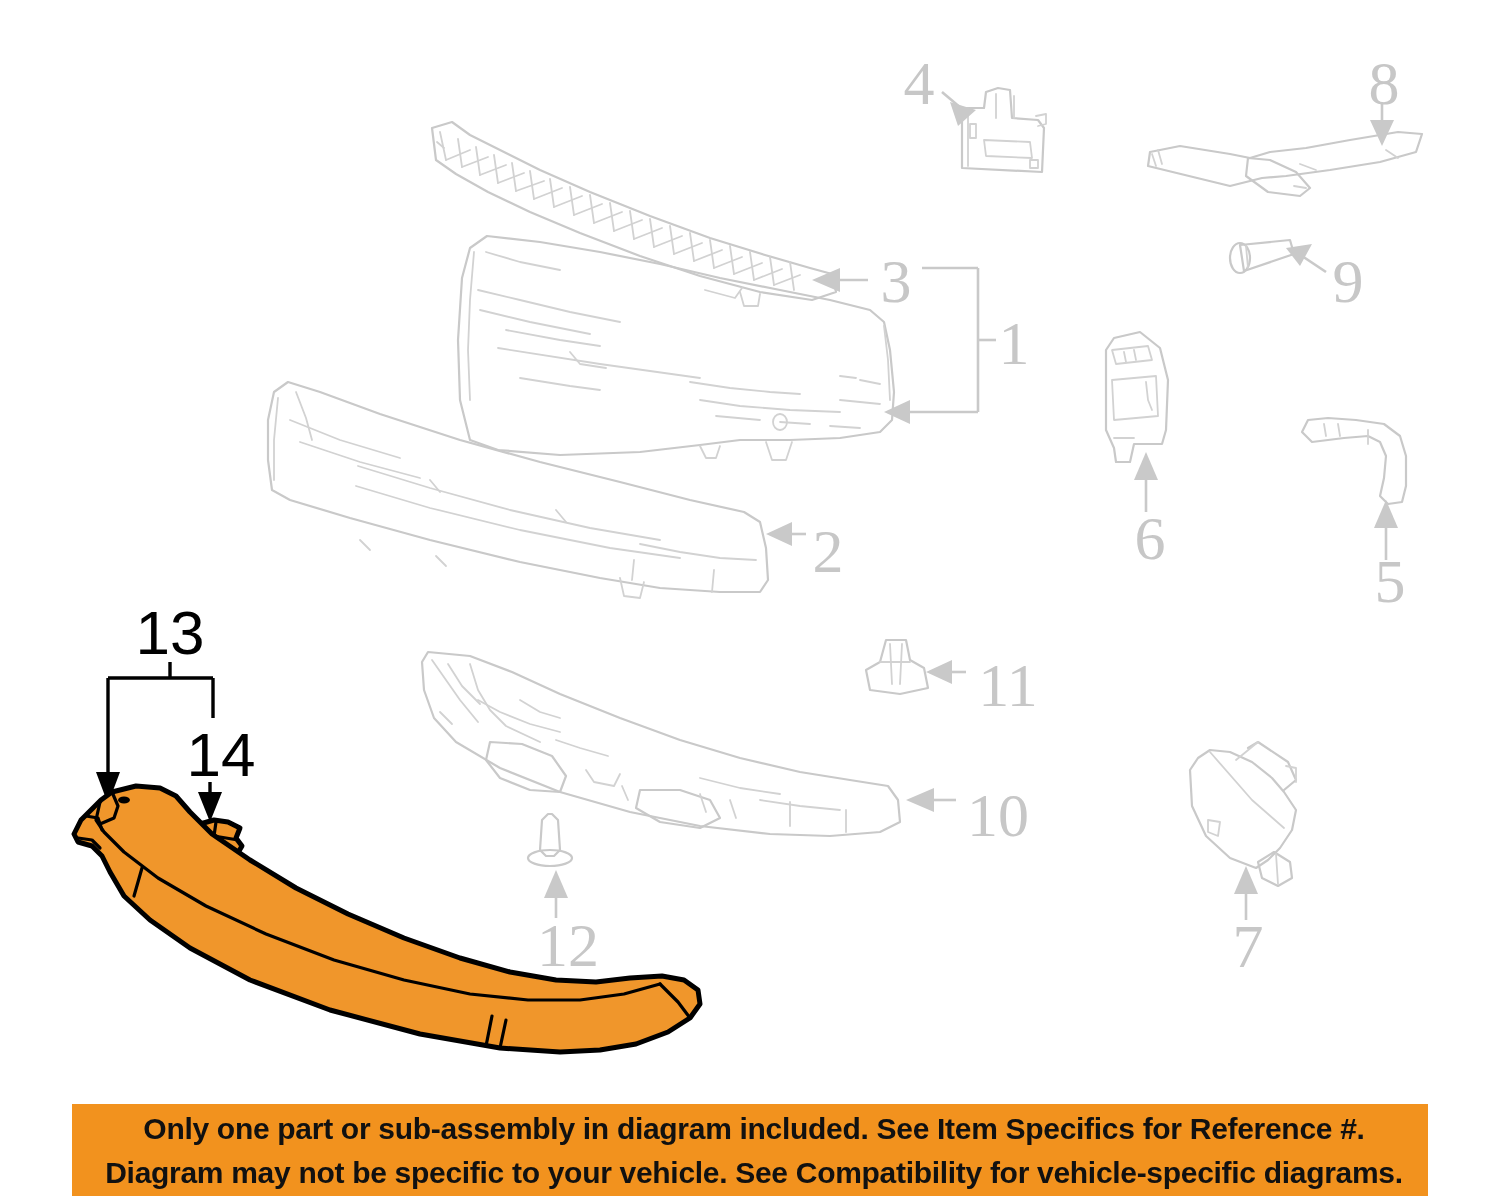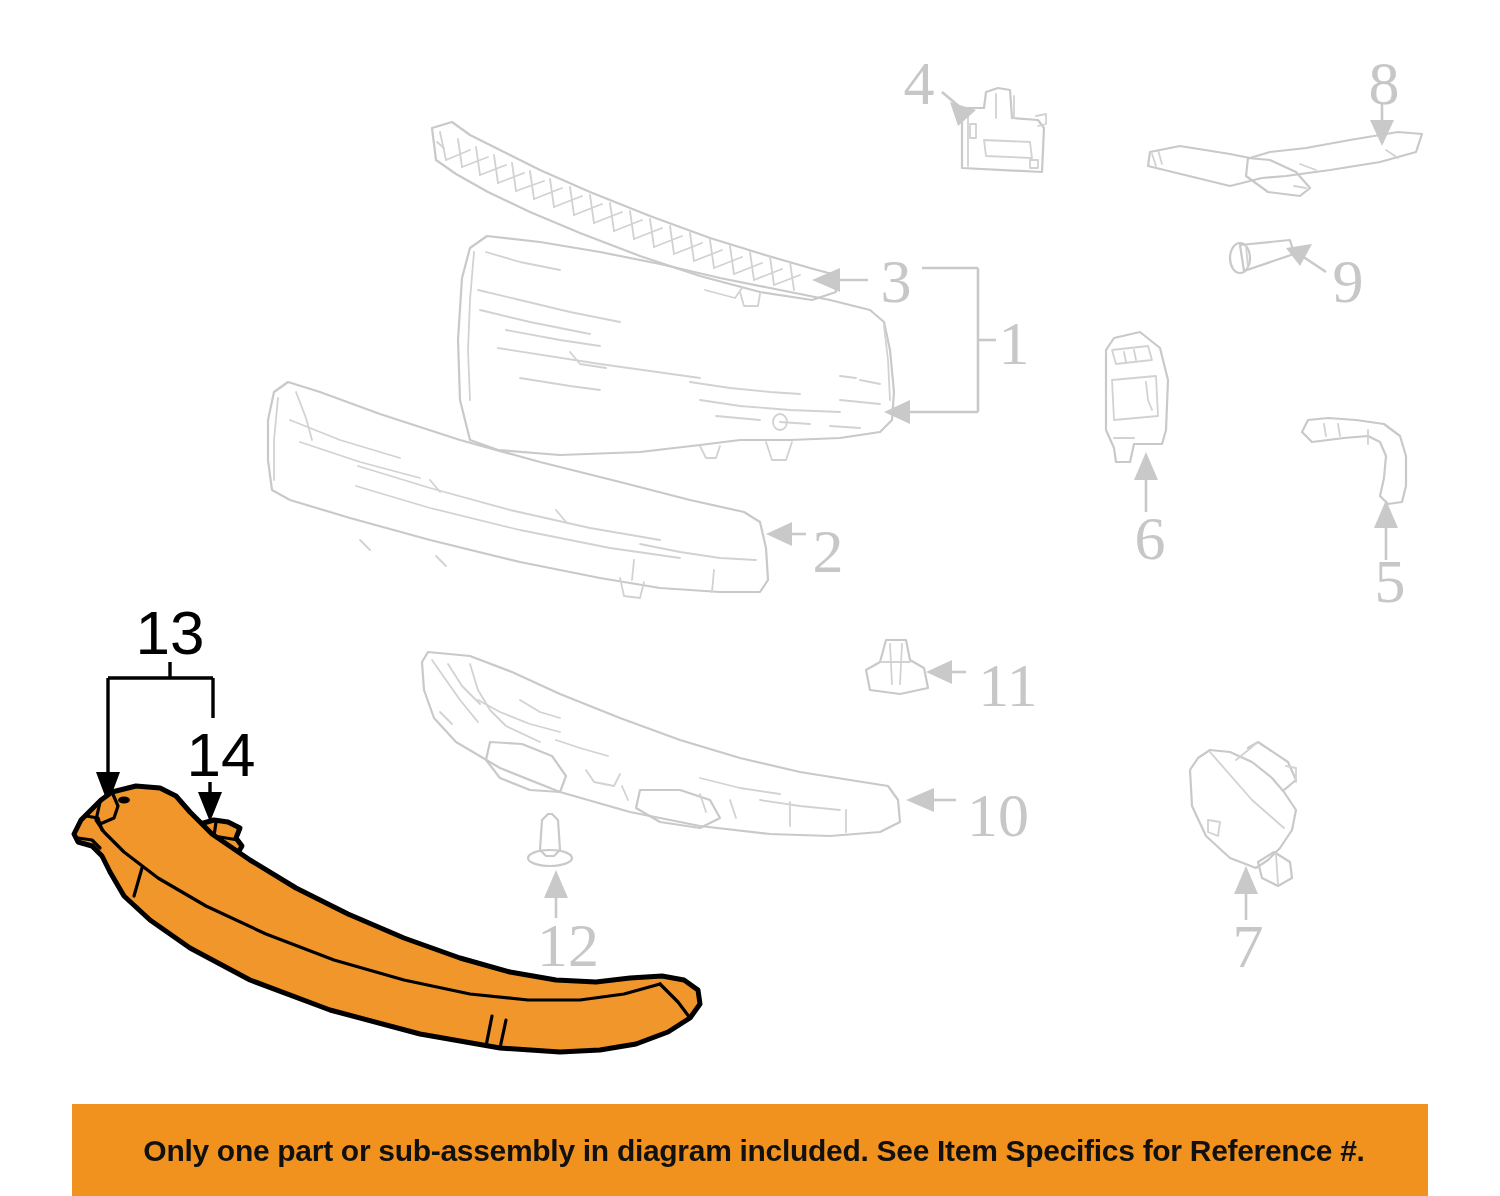--- a/index.html
+++ b/index.html
@@ -400,15 +400,16 @@
     <text class="gray-num" x="998" y="822" text-anchor="middle" dominant-baseline="middle">10</text>
     <text class="gray-num" x="1008" y="692" text-anchor="middle" dominant-baseline="middle">11</text>
     <text class="gray-num" x="568" y="952" text-anchor="middle" dominant-baseline="middle">12</text>
     <text class="black-num" x="170" y="638" text-anchor="middle" dominant-baseline="middle">13</text>
     <text class="black-num" x="221" y="760" text-anchor="middle" dominant-baseline="middle">14</text>
 
   </svg>
 
   <div id="disclaimer-banner">
     <div class="banner-line">Only one part or sub-assembly in diagram included. See Item Specifics for Reference #.</div>
+    <div class="banner-line">Diagram may not be specific to your vehicle. See Compatibility for vehicle-specific diagrams.</div>
   </div>
 
 </div>
 
 </body></html>

